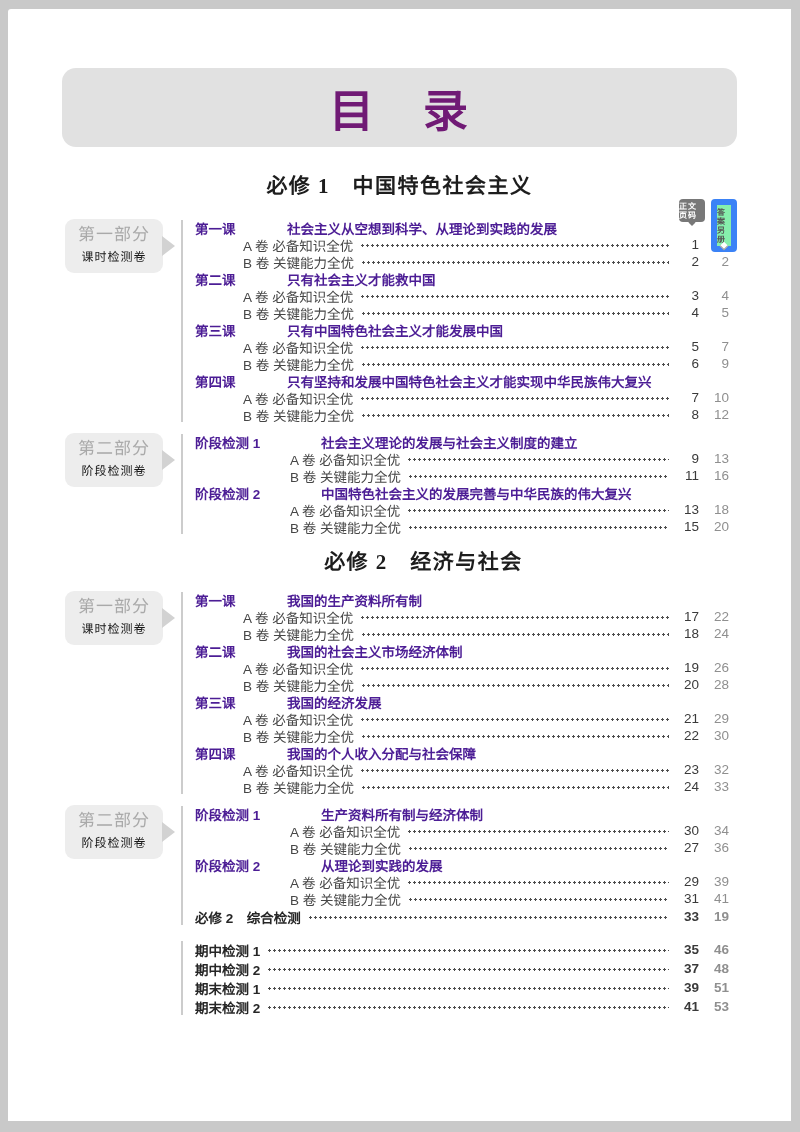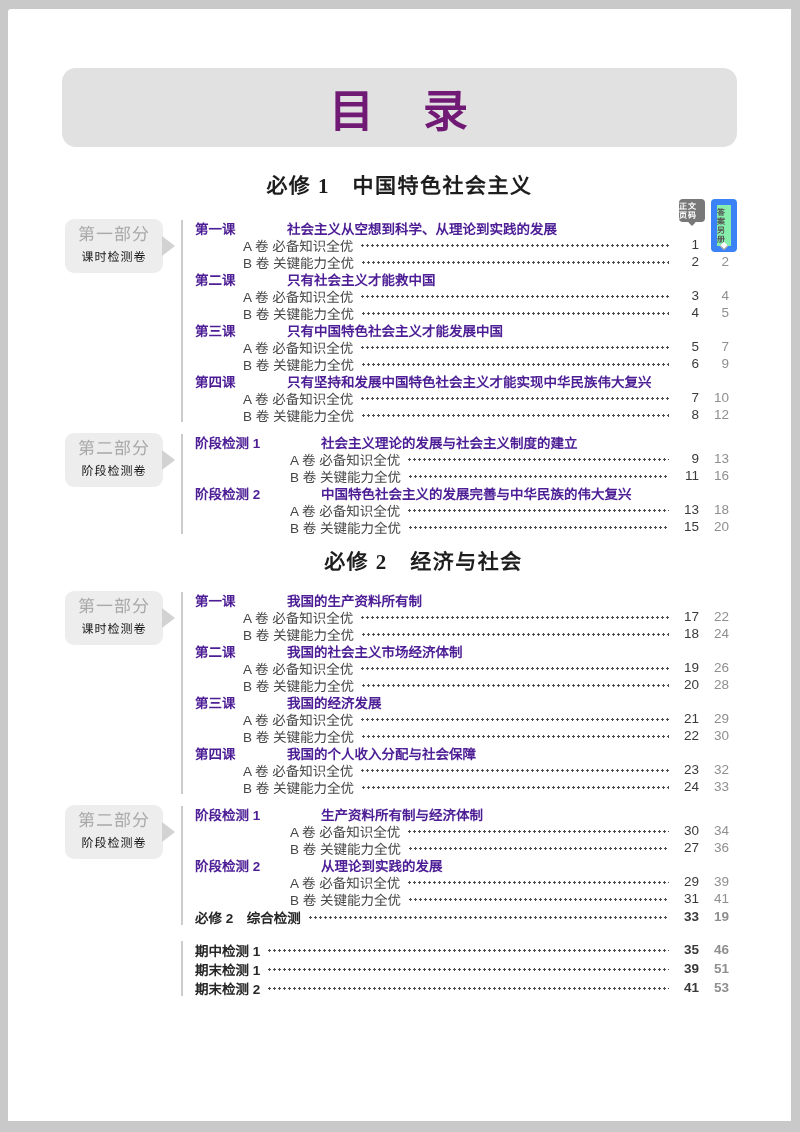--- a/index.html
+++ b/index.html
@@ -405,20 +405,27 @@
     <div class="divider"></div>
     <div class="row plain">
         <span class="entry-label empty"></span>
         <span class="entry-title">期中检测 1</span>
         <span class="dots"></span>
         <span class="page-main">35</span>
         <span class="page-answer">46</span>
       </div>
       <div class="row plain">
         <span class="entry-label empty"></span>
+        <span class="entry-title">期中检测 2</span>
+        <span class="dots"></span>
+        <span class="page-main">37</span>
+        <span class="page-answer">48</span>
+      </div>
+      <div class="row plain">
+        <span class="entry-label empty"></span>
         <span class="entry-title">期末检测 1</span>
         <span class="dots"></span>
         <span class="page-main">39</span>
         <span class="page-answer">51</span>
       </div>
       <div class="row plain">
         <span class="entry-label empty"></span>
         <span class="entry-title">期末检测 2</span>
         <span class="dots"></span>
         <span class="page-main">41</span>

